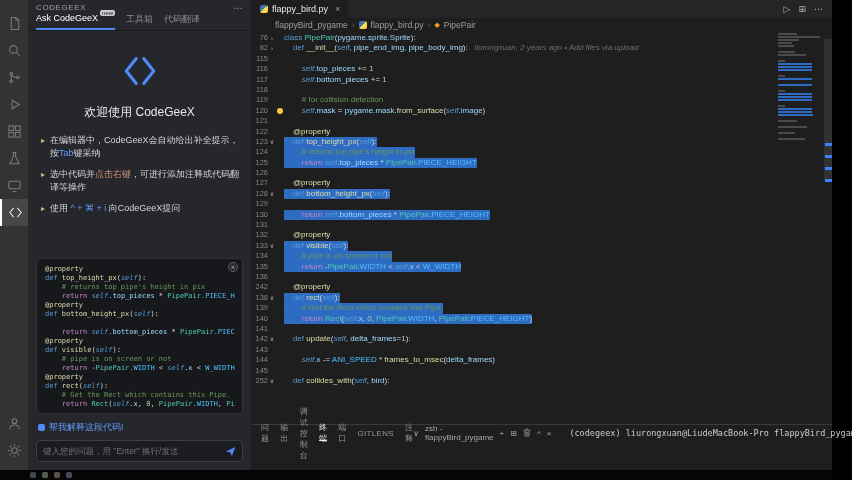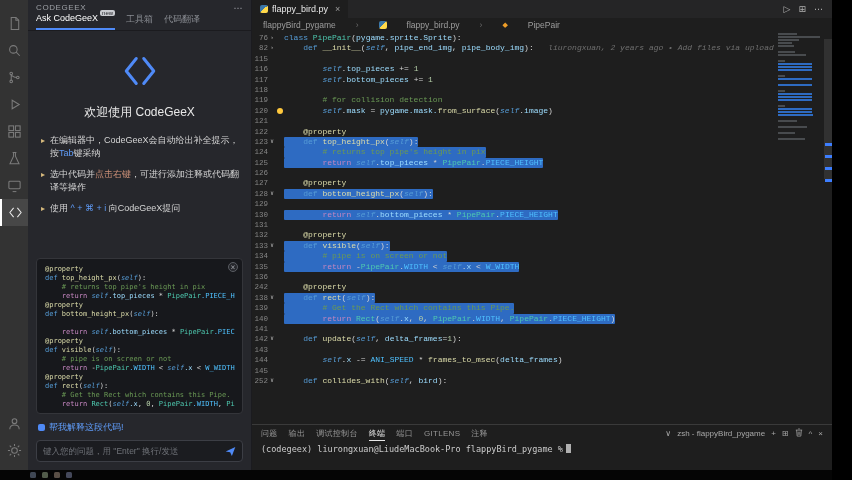--- a/index.html
+++ b/index.html
@@ -45,26 +45,26 @@
   .sb-input input::placeholder{color:#6f7278}
   .send-btn{flex:none;display:flex}
 
   
   .editorcol{flex:1;display:flex;flex-direction:column;min-width:0;background:#1e1e1e}
   .tabbar{height:18px;background:#252526;display:flex;align-items:stretch;flex:none}
   .tab{background:#1e1e1e;display:flex;align-items:center;gap:4px;padding:0 8px;font-size:9px;color:#e8e8e8}
   .py-icon{width:8px;height:8px;border-radius:2px;background:linear-gradient(135deg,#3b77a8 50%,#ffd94a 50%);flex:none}
   .tab-close{color:#9a9a9a;font-size:9px;margin-left:3px}
   .tabbar-actions{margin-left:auto;display:flex;align-items:center;gap:8px;padding:0 9px;color:#b0b0b0;font-size:9px}
-  .breadcrumb{height:13px;display:flex;align-items:center;gap:20px;padding:0 11px;font-size:8.5px;color:#9d9d9d;flex:none}
+  .breadcrumb{height:13px;display:flex;align-items:center;gap:4px;padding:0 23px;font-size:8.5px;color:#9d9d9d;flex:none}
   .bc-sep{color:#6a6a6a}
   .class-icon{color:#ee9d28;font-size:7px}
 
   .code-wrap{flex:1;position:relative;overflow:hidden;min-height:0}
-  .code-lines{position:absolute;left:0;top:2px;right:68px;font-family:Liberation Mono, monospace;font-size:8px;line-height:10.4px}
+  .code-lines{position:absolute;left:0;top:2px;right:68px;font-family:Liberation Sans, sans-serif;font-size:8px;line-height:10.4px}
   .line{display:flex;height:10.4px;align-items:center}
   .ln{width:16px;text-align:right;color:#858585;font-size:7.5px;flex:none}
   .fold{width:8px;text-align:center;color:#b5b5b5;font-size:6px;flex:none}
   .bulb-col{width:8px;flex:none;position:relative;height:100%}
   .bulb-col.on::before{content:"";position:absolute;left:1px;top:2px;width:6px;height:6px;border-radius:50%;background:#ffc83d}
   .txt{white-space:pre}
   .txt.sel{background:#2e6bc2;border-radius:1px}
 
   .tok-k{color:#569cd6}.tok-kc{color:#c586c0}.tok-fn{color:#dcdcaa}.tok-cls{color:#4ec9b0}
   .tok-cm{color:#6a9955}.tok-v{color:#9cdcfe}.tok-C{color:#4fc1ff}.tok-n{color:#b5cea8}
@@ -73,21 +73,21 @@
 
   .minimap{position:absolute;top:2px;right:8px;width:46px;bottom:0}
   .mm-line{height:2px;margin-bottom:1px;background:rgba(125,130,138,.45)}
   .mm-sel{background:#2e6bc2;min-width:34px}
   .mm-empty{background:transparent}
   .overview-ruler{position:absolute;top:0;right:0;width:8px;bottom:0}
   .or-thumb{position:absolute;top:8px;right:0;width:8px;height:140px;background:rgba(150,150,150,.16)}
   .or-tick{position:absolute;right:0;width:7px;height:3px;background:#3d7eff}
 
   
-  .panel{height:46px;border-top:1px solid #3a3a3a;background:#1e1e1e;display:flex;flex-direction:column;flex:none}
+  .panel{height:46px;border-top:1px solid #3a3a3a;background:#1e1e1e;display:flex;flex-direction:row;flex:none}
   .panel-tabs{height:16px;display:flex;align-items:stretch;padding:0 9px;font-size:8px;color:#969696}
   .pt-host{display:flex;gap:11px;align-items:stretch}
   .panel-tab{display:flex;align-items:center;letter-spacing:.3px}
   .panel-tab.active{color:#e7e7e7;box-shadow:inset 0 -1px 0 #e7e7e7}
   .panel-right{margin-left:auto;display:flex;align-items:center;gap:6px;color:#a8a8a8;font-size:8px}
   .terminal{flex:1;padding:3px 9px 0;font-family:"DejaVu Sans Mono",monospace;font-size:8.5px;color:#cccccc;white-space:pre}
   .cursor-block{display:inline-block;width:5px;height:9px;background:#b0b0b0;vertical-align:-1px;margin-left:3px}
 
   
   .bottombar{height:10px;background:#050505;display:flex;align-items:center;gap:6px;padding-left:30px;flex:none}

